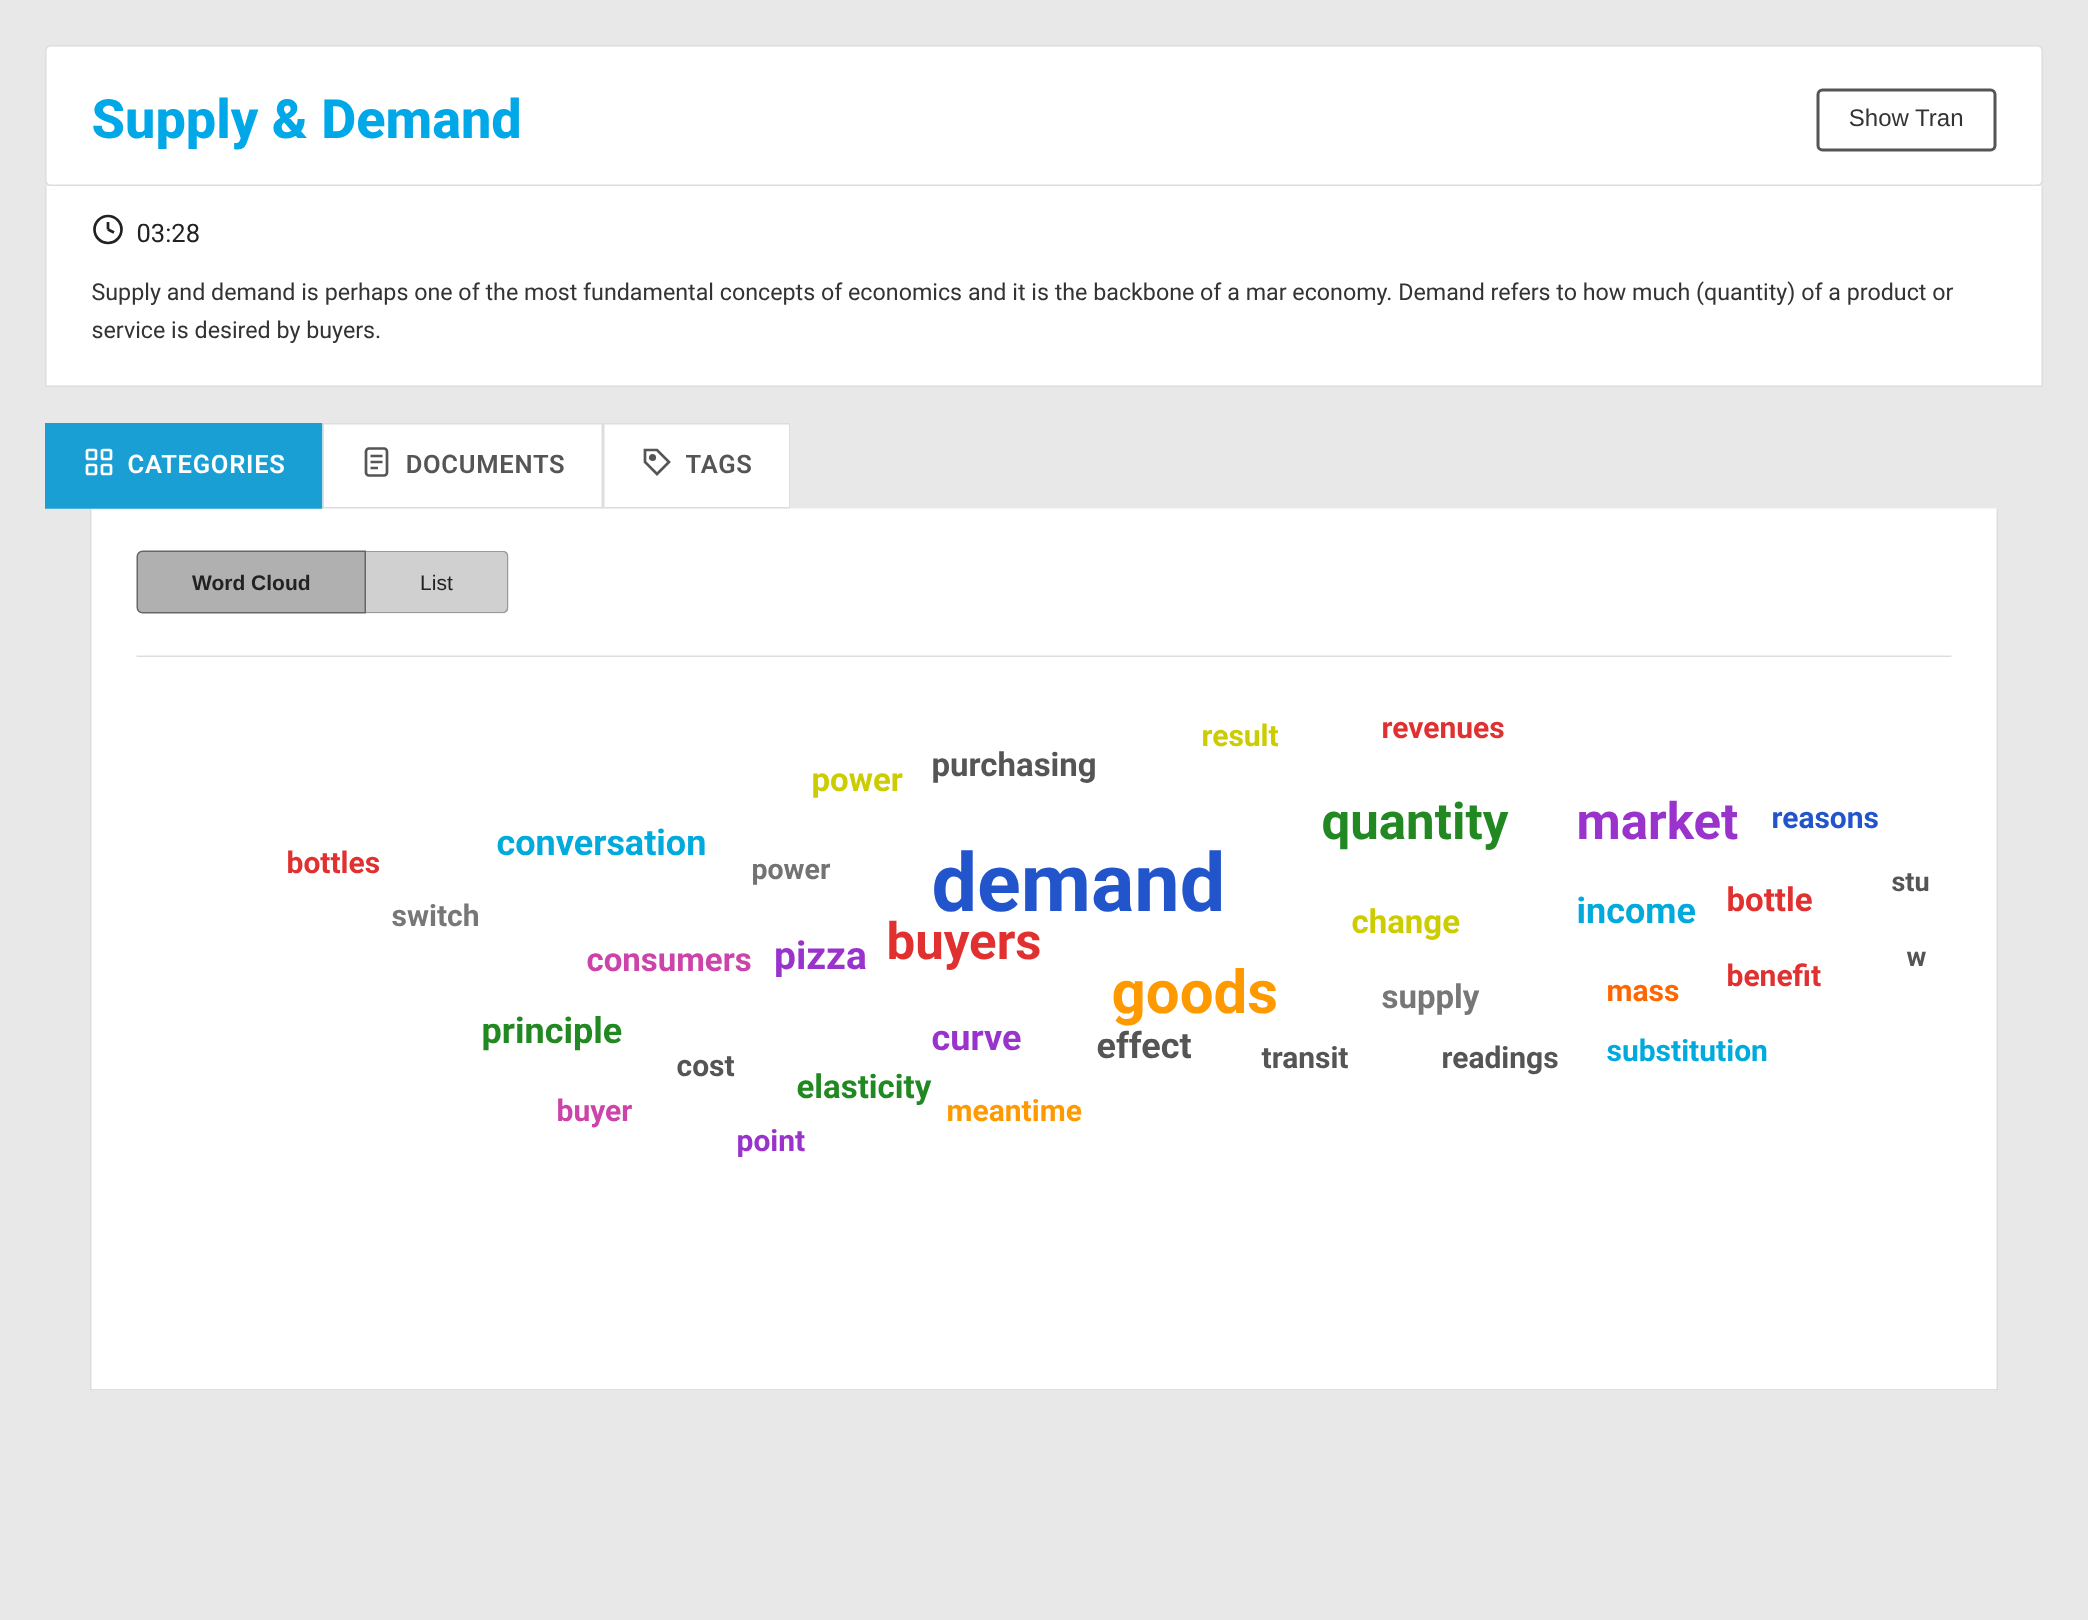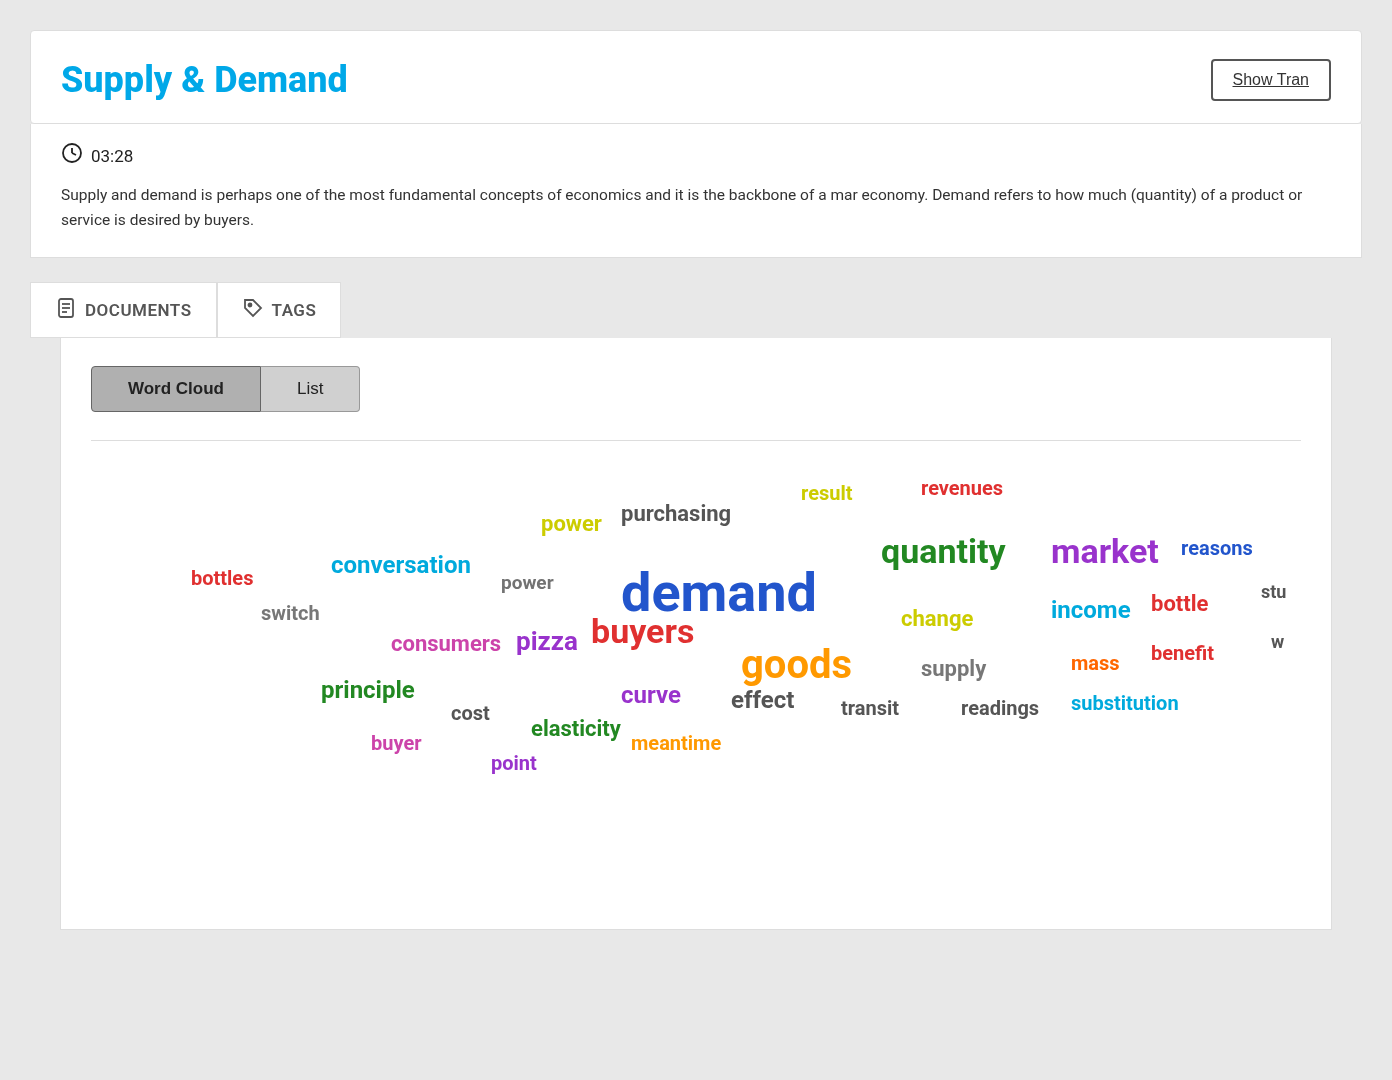--- a/index.html
+++ b/index.html
@@ -34,21 +34,20 @@
     }
     .show-tran-btn {
       border: 2px solid #555;
       background: #fff;
       padding: 10px 20px;
       font-size: 16px;
       cursor: pointer;
       border-radius: 4px;
       color: #333;
       white-space: nowrap;
-      text-decoration: underline;
     }
     
     .meta-card {
       background: #fff;
       margin: 0 30px 0 30px;
       border-left: 1px solid #ddd;
       border-right: 1px solid #ddd;
       border-bottom: 1px solid #ddd;
       padding: 18px 30px 24px 30px;
     }
@@ -109,21 +108,21 @@
       border-top: none;
       padding: 28px 30px;
       min-height: 580px;
     }
     .view-toggle {
       display: flex;
       margin-bottom: 28px;
     }
     .view-btn {
       padding: 12px 36px;
-      font-size: 17px;
+      font-size: 14px;
       cursor: pointer;
       border: 1px solid #999;
       background: #d0d0d0;
       color: #222;
     }
     .view-btn.active {
       background: #b0b0b0;
       border-color: #666;
       font-weight: 600;
     }
@@ -173,20 +172,31 @@
           </svg>
         </span>
         <span>03:28</span>
       </div>
     </div>
     <p class="description">Supply and demand is perhaps one of the most fundamental concepts of economics and it is the backbone of a mar economy. Demand refers to how much (quantity) of a product or service is desired by buyers.</p>
   </div>
 
   <div class="tabs-section">
     <div class="tabs-row">
+      <div class="tab active">
+        <span>
+          <svg width="22" height="22" viewBox="0 0 22 22" fill="none" stroke="#fff" stroke-width="1.8">
+            <rect x="3" y="3" width="6" height="6" rx="1"></rect>
+            <rect x="3" y="13" width="6" height="6" rx="1"></rect>
+            <rect x="13" y="3" width="6" height="6" rx="1"></rect>
+            <rect x="13" y="13" width="6" height="6" rx="1"></rect>
+          </svg>
+        </span>
+        <span>CATEGORIES</span>
+      </div>
       <div class="tab">
         <span>
           <svg width="22" height="22" viewBox="0 0 22 22" fill="none" stroke="#555" stroke-width="1.8">
             <rect x="4" y="2" width="14" height="18" rx="2"></rect>
             <line x1="7" y1="7" x2="15" y2="7"></line>
             <line x1="7" y1="11" x2="15" y2="11"></line>
             <line x1="7" y1="15" x2="12" y2="15"></line>
           </svg>
         </span>
         <span>DOCUMENTS</span>

